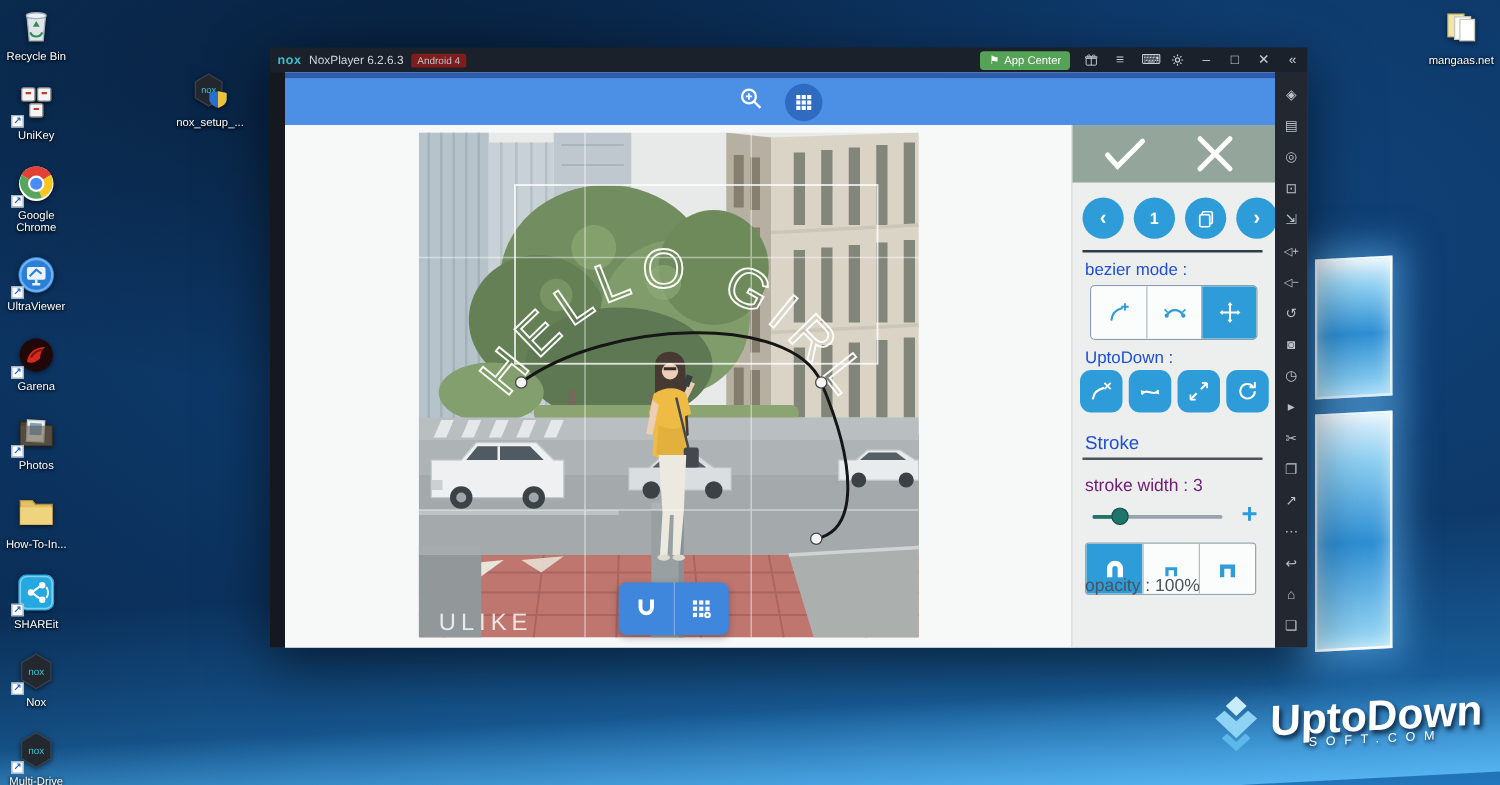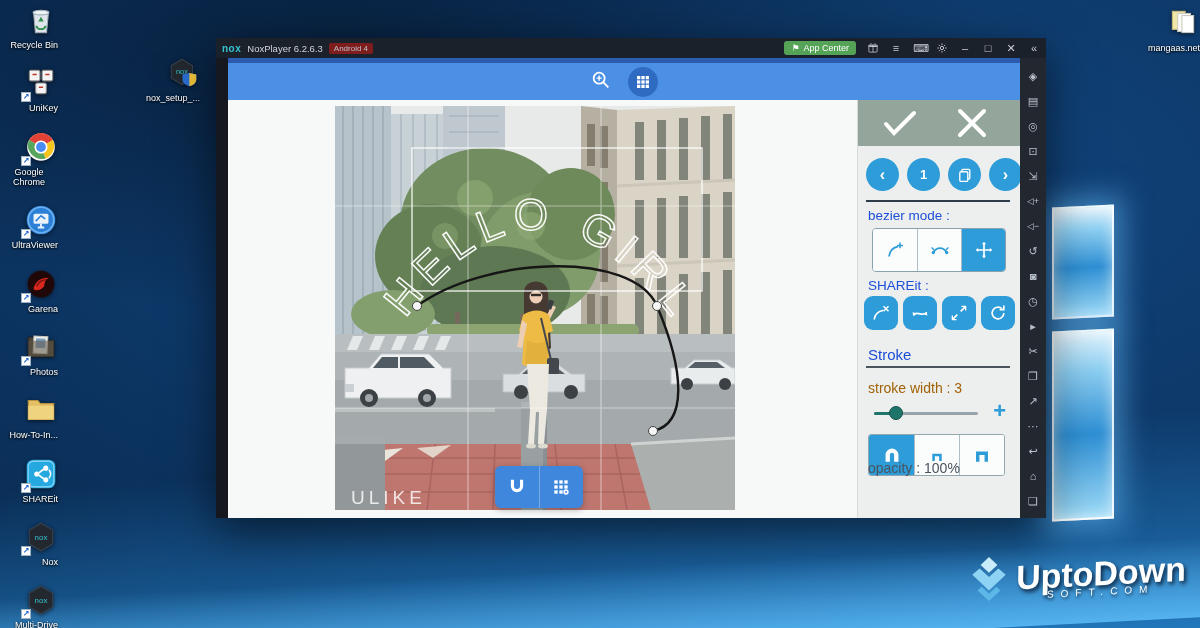--- a/index.html
+++ b/index.html
@@ -19,21 +19,21 @@
         background:linear-gradient(180deg,#e2f3fd 0%,#8fd0f2 20%,#2e8fd4 55%,#9fdcf8 100%);
         border:2px solid rgba(255,255,255,.85);
         box-shadow:0 0 28px 9px rgba(100,185,245,.55), inset 0 0 14px rgba(255,255,255,.6);}
   .pane1{top:206px;height:112px;}
   .pane2{top:330px;height:190px;}
 
   
   .icon-col{position:absolute;display:flex;flex-direction:column;align-items:center;gap:16px;z-index:2;}
   .col1{left:0;top:3px;width:58px;}
   .col2{left:136px;top:56px;width:64px;gap:30px;}
-  .icon-item{display:flex;flex-direction:column;align-items:flex-end;width:100%;}
+  .icon-item{display:flex;flex-direction:column;align-items:center;width:100%;}
   .glyph{width:34px;height:34px;position:relative;}
   .glyph svg{width:100%;height:100%;display:block;filter:drop-shadow(0 1px 2px rgba(0,0,0,.6));}
   .lbl{font-size:9px;color:#fff;text-align:center;line-height:1.15;margin-top:3px;
        text-shadow:0 1px 2px rgba(0,0,0,.95), 0 0 3px rgba(0,0,0,.6);word-break:break-word;}
   .sc{position:absolute;left:-3px;bottom:-2px;width:10px;height:10px;background:#fff;
       border:1px solid #9fb0c0;font-size:8px;line-height:8px;color:#1a5fd0;text-align:center;font-weight:bold;}
   .topright{position:absolute;left:1138px;top:6px;width:62px;}
 
   
   .nox-window{position:absolute;left:216px;top:38px;width:830px;height:480px;z-index:5;
@@ -546,21 +546,21 @@
                 </svg>
             </span>
             <span class="seg-cell sel">
               <svg viewBox="0 0 24 24" width="20" height="20">
                   <path d="M12 4v16M4 12h16" stroke="#fff" stroke-width="2"></path>
                   <path d="M12 2l-2.5 3h5Z M12 22l-2.5-3h5Z M2 12l3-2.5v5Z M22 12l-3-2.5v5Z" fill="#fff"></path>
                 </svg>
             </span>
           </div>
 
-          <div class="plabel" style="top:178px">SHAREit :</div>
+          <div class="plabel" style="top:178px">UptoDown :</div>
           <div class="actions">
             <span class="abtn">
               <svg viewBox="0 0 24 24" width="20" height="20">
                   <path d="M4 19C5 12 10 10 14 9" fill="none" stroke="#fff" stroke-width="2" stroke-linecap="round"></path>
                   <path d="M15 4l6 6M21 4l-6 6" stroke="#fff" stroke-width="1.8"></path>
                 </svg>
             </span>
             <span class="abtn">
               <svg viewBox="0 0 24 24" width="20" height="20">
                   <path d="M4 15C8 8 16 18 20 11" fill="none" stroke="#fff" stroke-width="2"></path>
@@ -576,21 +576,21 @@
             <span class="abtn">
               <svg viewBox="0 0 24 24" width="20" height="20">
                   <path d="M19 12a7 7 0 1 1-2.2-5.1" fill="none" stroke="#fff" stroke-width="2"></path>
                   <path d="M19 3v5h-5" fill="none" stroke="#fff" stroke-width="2"></path>
                 </svg>
             </span>
           </div>
 
           <div class="plabel" style="top:246px;font-size:15px">Stroke</div>
           <div class="phr"></div>
-          <div class="plabel" style="top:280px;color:#a16207;font-size:14px">stroke width : 3</div>
+          <div class="plabel" style="top:280px;color:#701a75;font-size:14px">stroke width : 3</div>
 
           <div class="track"></div>
           <div class="trackfill"></div>
           <div class="knob"></div>
           <div class="plus">+</div>
 
           <div class="caps">
             <span class="cap-cell sel">
               <svg viewBox="0 0 28 28" width="24" height="24">
                   <path d="M9 22V14a5 5 0 0 1 10 0v8" fill="none" stroke="#fff" stroke-width="5"></path>

